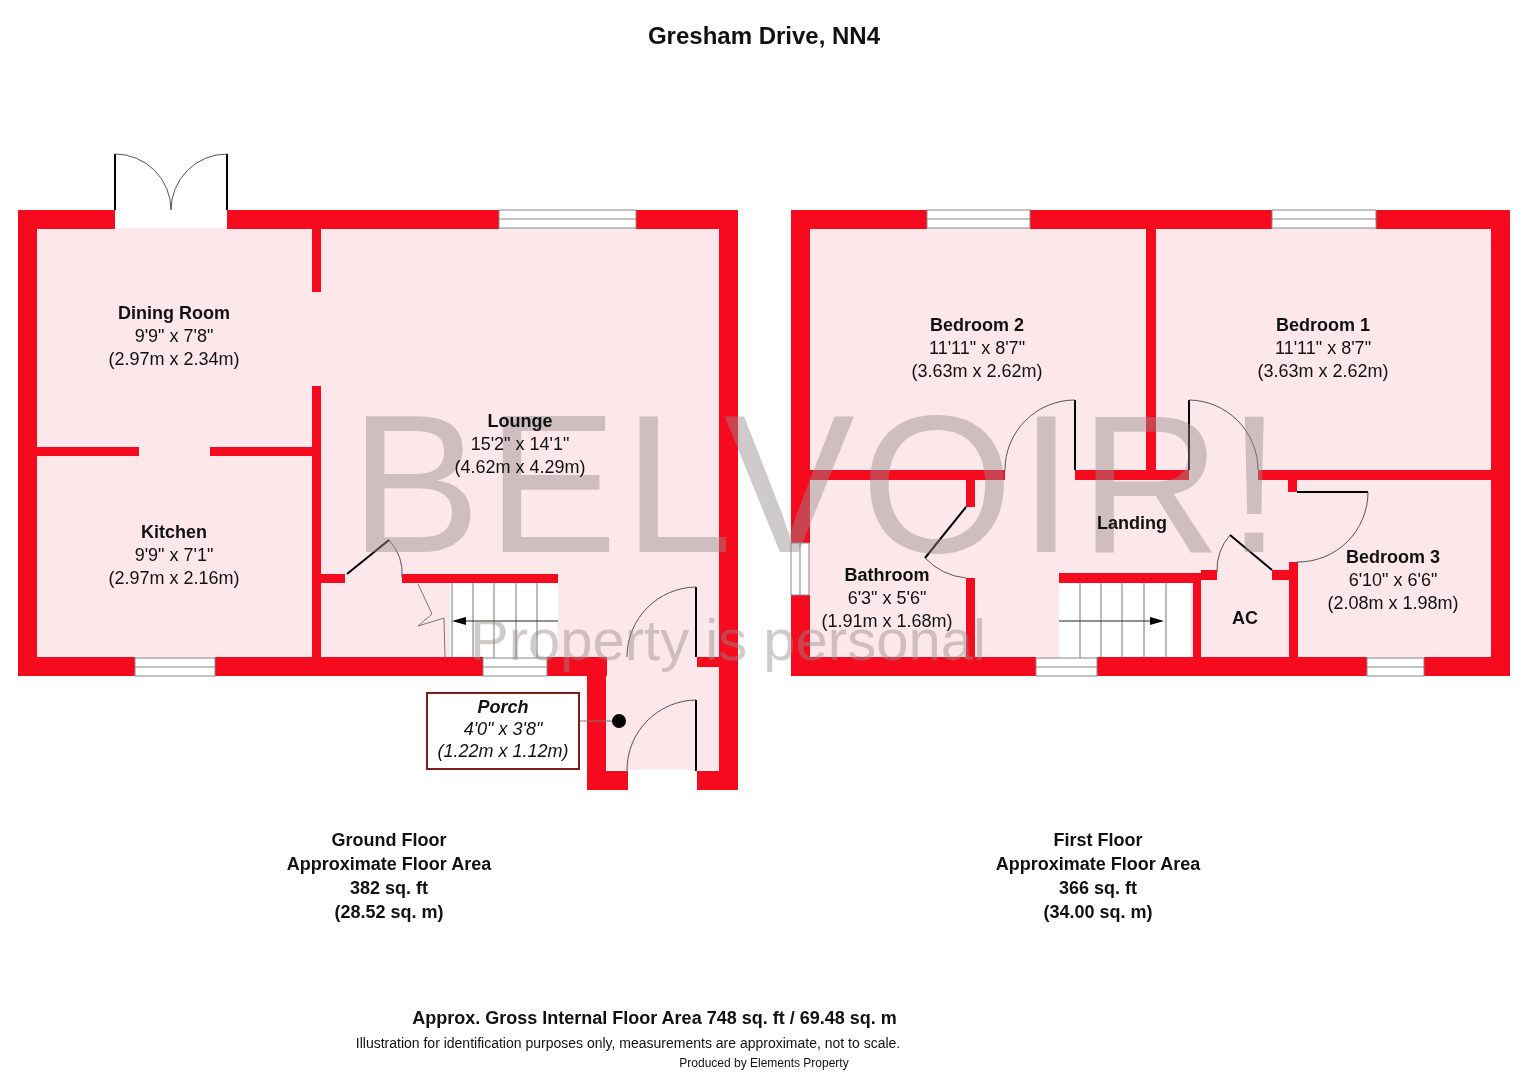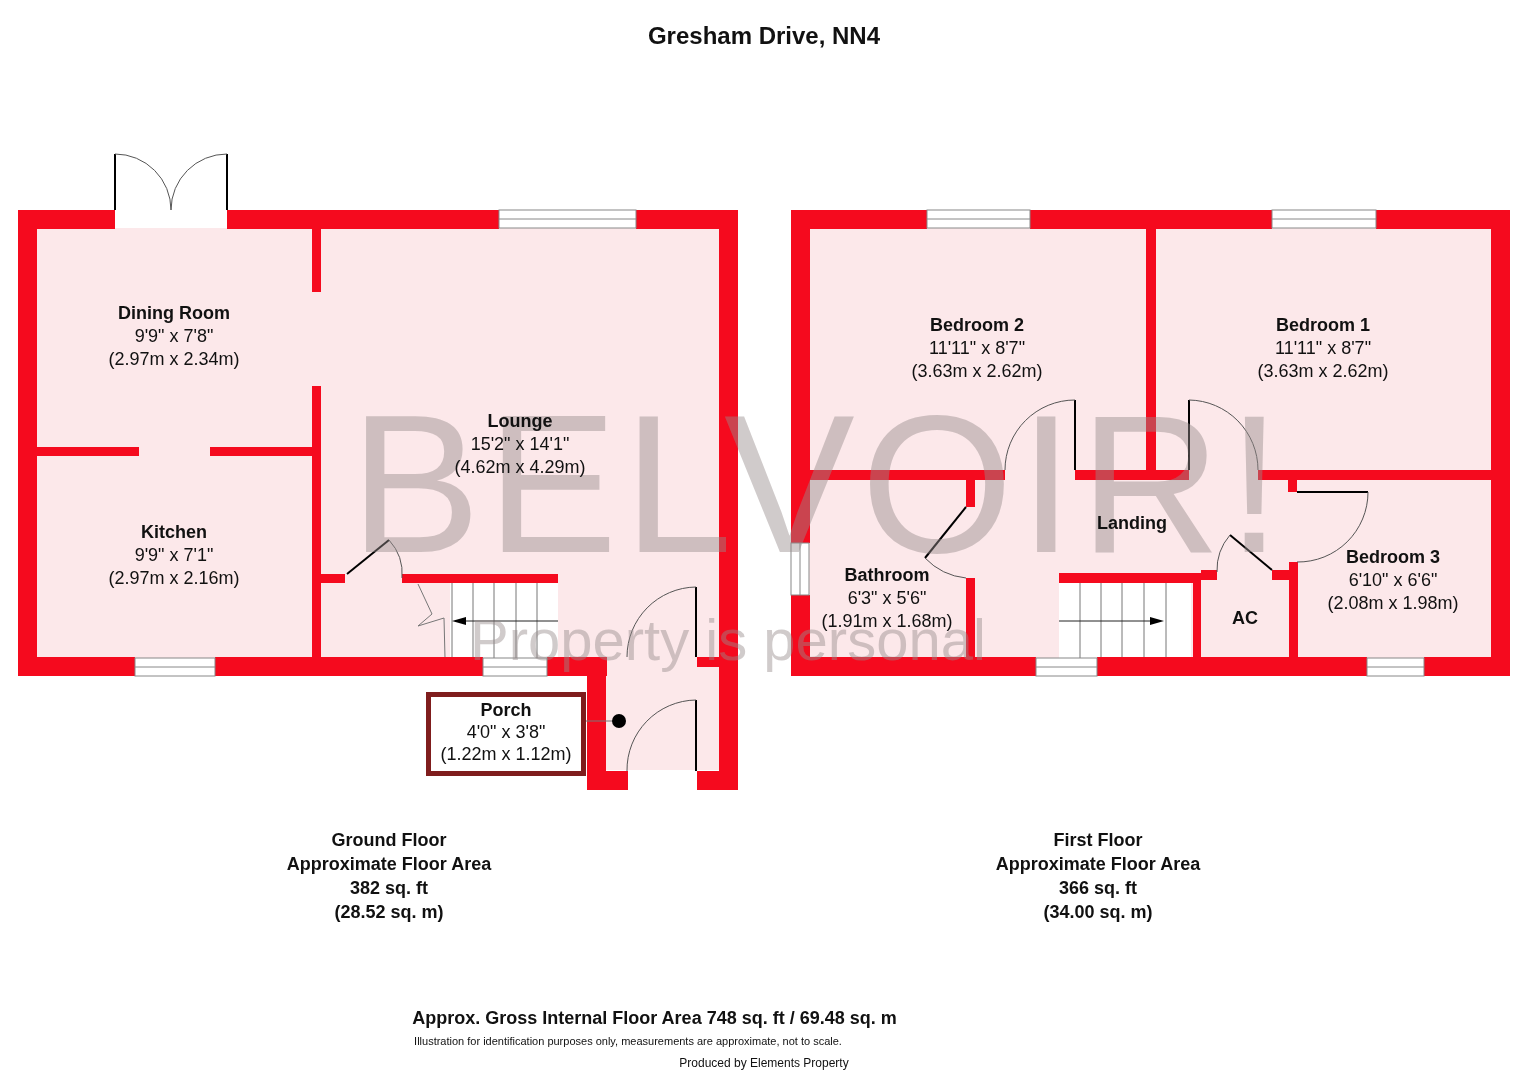--- a/index.html
+++ b/index.html
@@ -3,27 +3,27 @@
 <meta charset="utf-8">
 <style>
   html, body { margin:0; padding:0; background:#ffffff; }
   body { width:1528px; height:1080px; position:relative; overflow:hidden; font-family:"Liberation Sans", sans-serif; color:#111; }
   .abs { position:absolute; }
   .title { top:22px; left:0; width:1528px; text-align:center; font-size:24px; font-weight:bold; }
   svg.plan { position:absolute; left:0; top:0; }
   .room-label { position:absolute; text-align:center; font-size:18px; line-height:23px; white-space:nowrap; transform:translateX(-50%); }
   .room-label .nm { font-weight:bold; display:block; }
   .room-label span { display:block; }
-  .porch-box { position:absolute; left:426px; top:692px; width:150px; height:74px; border:5px solid #7f1d1d; background:#fff; text-align:center; font-size:18px; line-height:22px; }
+  .porch-box { position:absolute; left:426px; top:692px; width:150px; height:74px; border:2px solid #7f1d1d; background:#fff; text-align:center; font-size:18px; line-height:22px;font-style:italic; }
   .porch-box .nm { font-weight:bold; display:block; margin-top:2px; }
   .porch-box span { display:block; }
   .floor-sum { position:absolute; text-align:center; font-size:18px; font-weight:bold; line-height:24px; transform:translateX(-50%); }
   .floor-sum span { display:block; }
   .footer-main { top:1008px; left:0; width:1309px; text-align:center; font-size:18px; font-weight:bold; }
-  .footer-note { top:1035px; left:0; width:1256px; text-align:center; font-size:11px; }
+  .footer-note { top:1035px; left:0; width:1256px; text-align:center; font-size:14px; }
   .footer-prod { top:1056px; left:0; width:1528px; text-align:center; font-size:12px; }
   .wm { position:absolute; color:rgba(150,140,140,0.45); pointer-events:none; white-space:nowrap; }
   .wm-big { left:350px; top:372px; font-size:196px; letter-spacing:6px; }
   .wm-small { left:470px; top:606px; font-size:58px; }
 </style>
 </head>
 <body>
 
 <div class="abs title">Gresham Drive, NN4</div>
 

